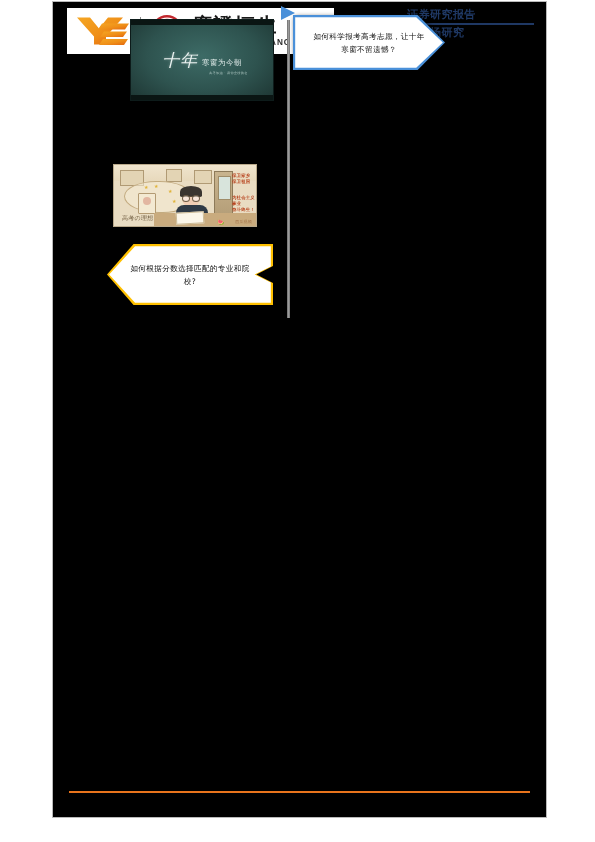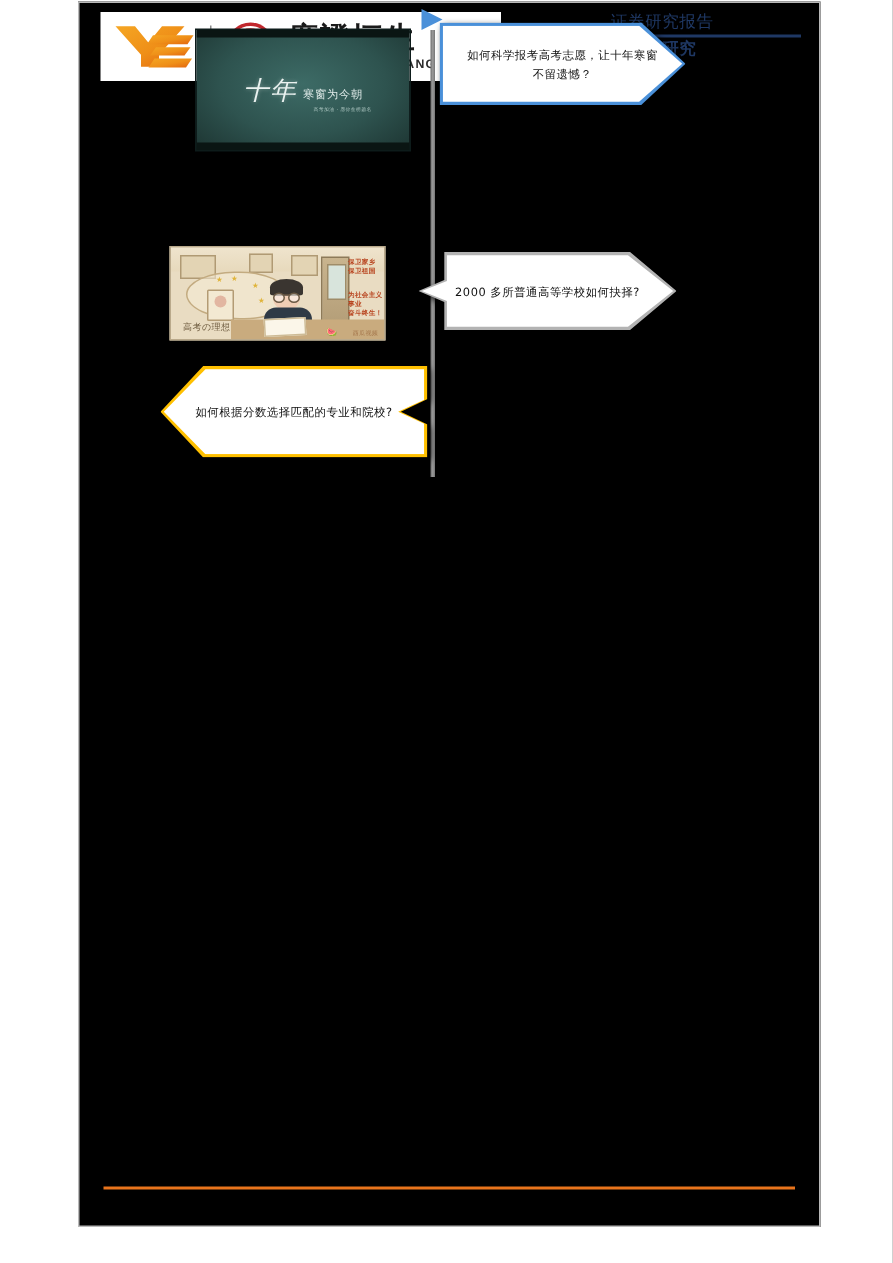--- a/index.html
+++ b/index.html
@@ -94,21 +94,21 @@
   .header-right {
     position: absolute;
     left: 296px;
     top: 6px;
     width: 185px;
     text-align: center;
   }
   .hr-line1 {
     font-family: "DejaVu Sans", sans-serif;
     font-size: 11px;
-    font-weight: normal;
+    font-weight: bold;
     color: #1f3864;
     line-height: 14px;
     letter-spacing: 0.4px;
   }
   .hr-rule {
     height: 2px;
     background: #1f3864;
     margin: 1px 0 1px 0;
   }
   .hr-line2 {
@@ -390,21 +390,20 @@
   }
   .co4 .face {
     position: absolute; inset: 2.2px;
     background: #ffffff;
     clip-path: polygon(16% 0, 100% 0, 100% 36%, 90% 50%, 100% 64%, 100% 100%, 16% 100%, 0 50%);
   }
 
   .callout-shell {
     position: absolute;
     filter: drop-shadow(2px 2px 2.4px rgba(0,0,0,0.85));
-    padding-left: 12px;
   }
   .callout-shell .c-text {
     position: absolute;
     inset: 0;
     display: flex;
     align-items: center;
     justify-content: center;
     font-family: "DejaVu Sans", sans-serif;
     font-size: 7.6px;
     line-height: 13px;
@@ -526,25 +525,20 @@
       <div class="illu-watermark">西瓜视频</div>
     </div>
 
     <div class="callout-shell co1">
       <div class="fill"></div>
       <div class="face"></div>
       <div class="c-text">如何科学报考高考志愿，让十年寒窗不留遗憾？</div>
     </div>
 
 
-    <div class="callout-shell co3">
-      <div class="fill"></div>
-      <div class="face"></div>
-      <div class="c-text">2000 多所普通高等学校如何抉择?</div>
-    </div>
 
     <div class="callout-shell co4">
       <div class="fill"></div>
       <div class="face"></div>
       <div class="c-text">如何根据分数选择匹配的专业和院校?</div>
     </div>
 
     <div class="bottom-rule"></div>
 
   </div>

